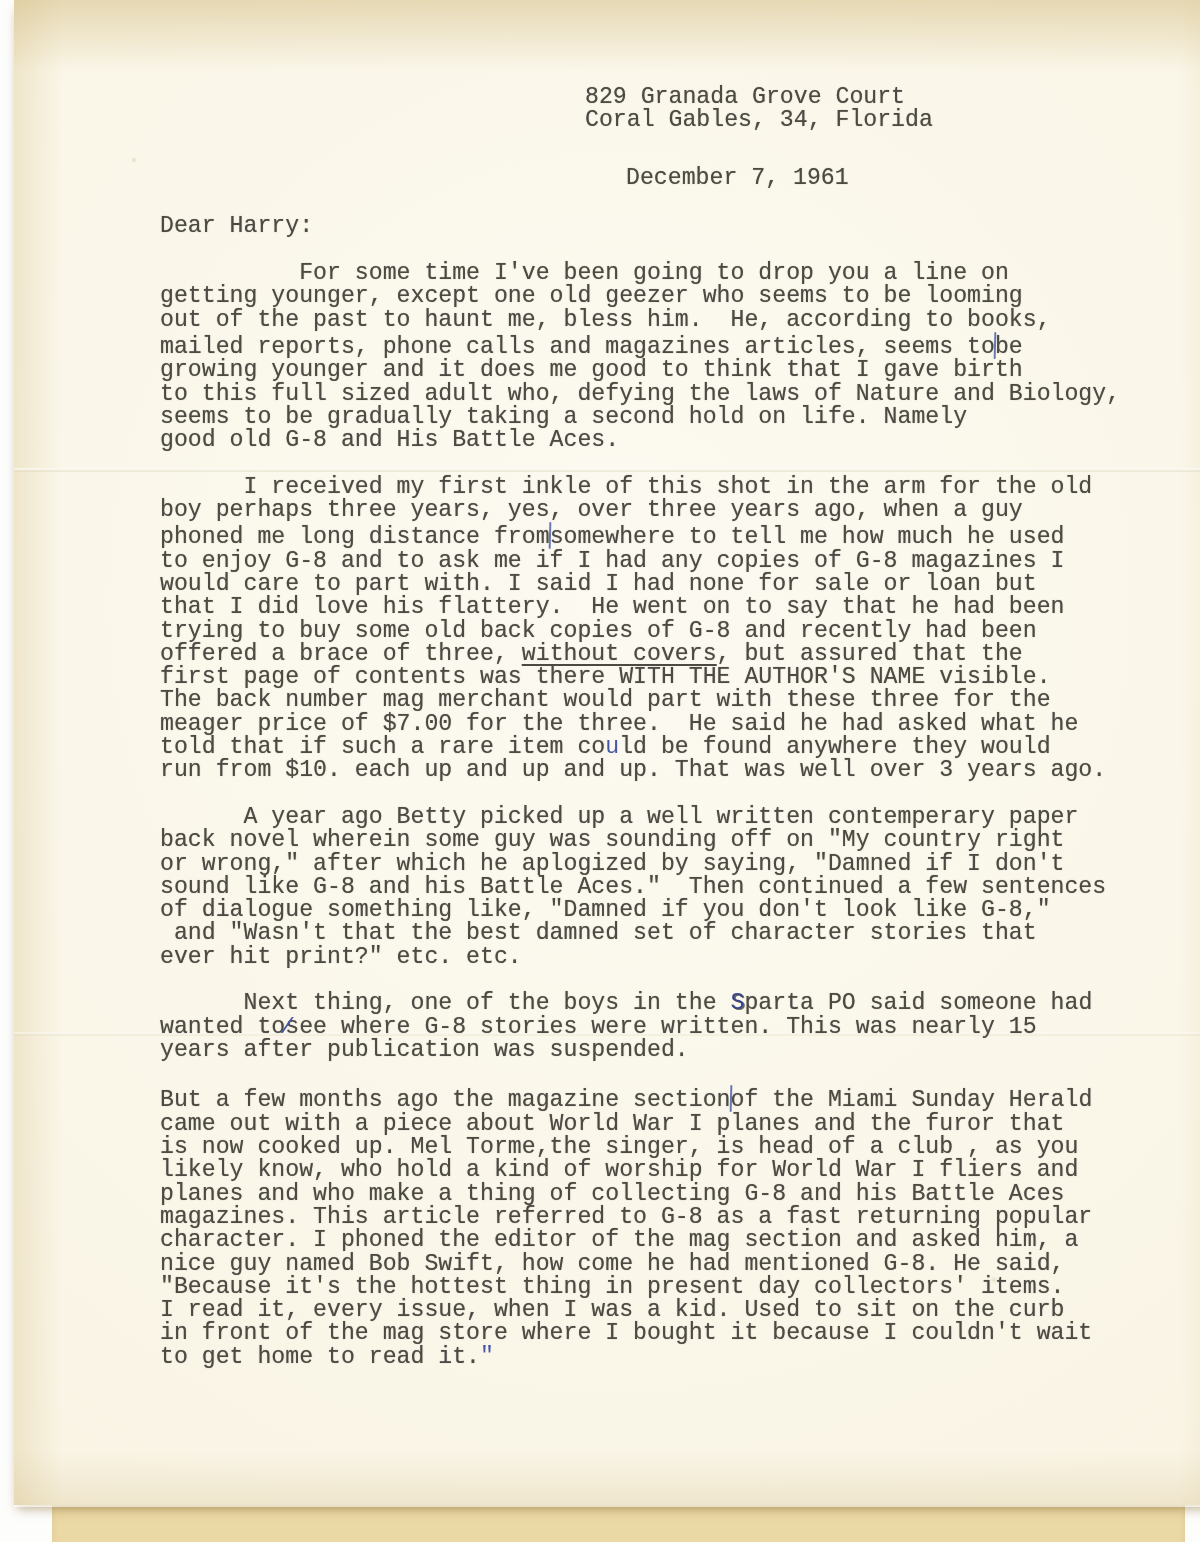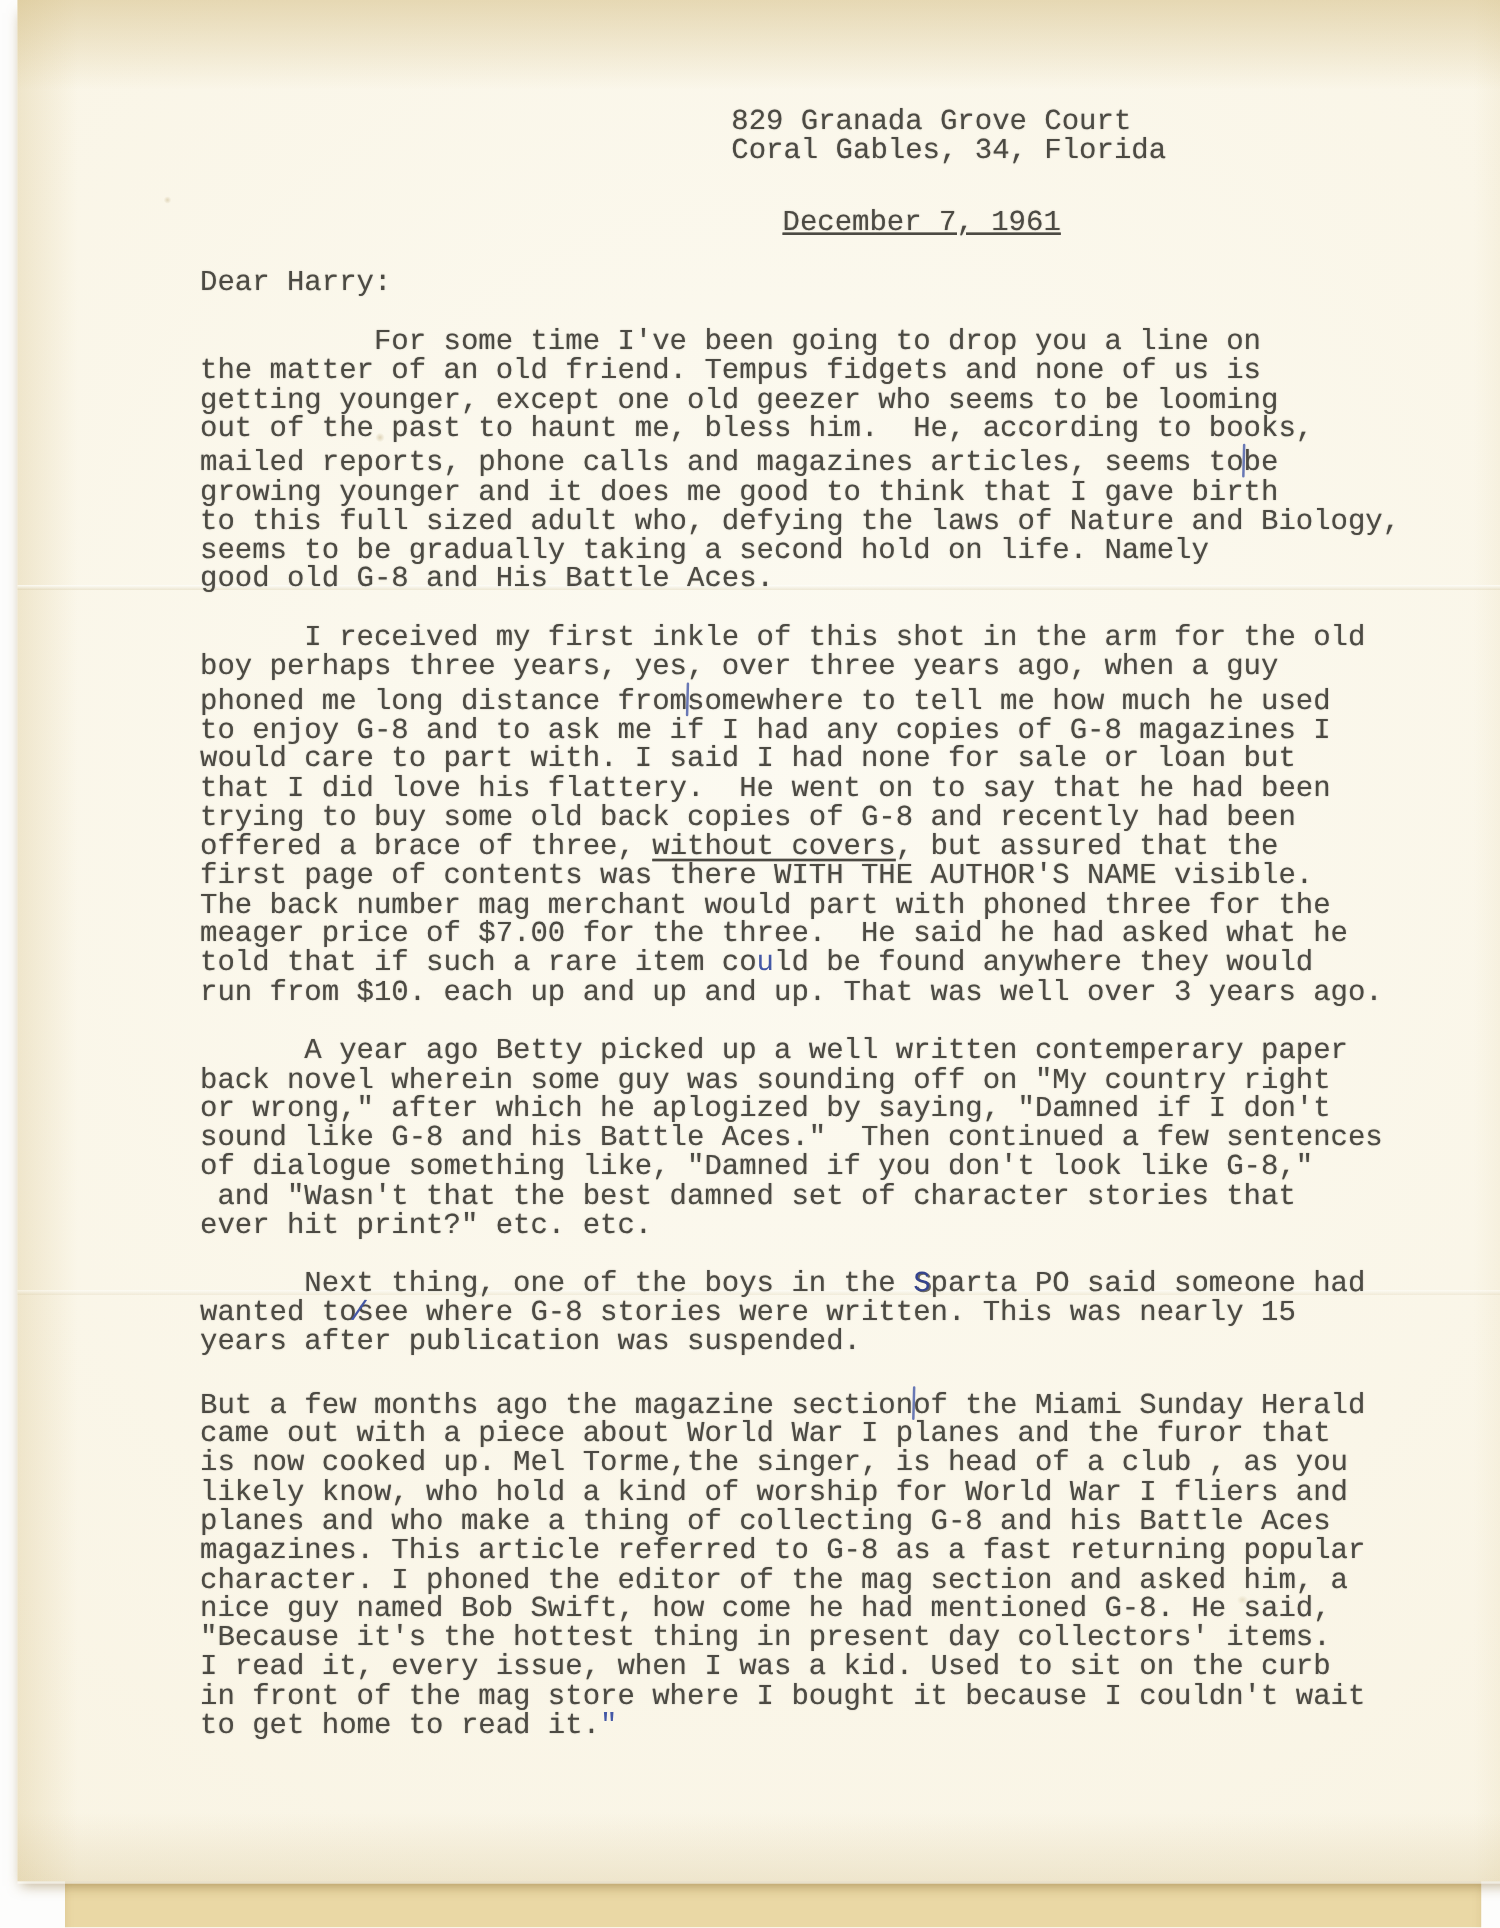--- a/index.html
+++ b/index.html
@@ -48,21 +48,21 @@
     font-size: 23.2px;
     line-height: 23.3px;
     letter-spacing: 0;
     text-shadow: 0 0 1px rgba(77,75,68,0.55);
     filter: blur(0.2px);
   }
   .line { white-space: pre; min-height: 23.3px; }
   .blank { height: 23.3px; }
 
   .header-block { margin-left: 425px; }
-  .date-line { margin-top: 11px; text-indent: 41px; text-decoration: underline; }
+  .date-line { margin-top: 11px; text-indent: 41px; }
   .salutation-line { margin-top: 2px; }
 
   .paragraph { margin: 0 0 23.3px 0; }
 
   .seg-underline { text-decoration: underline; text-underline-offset: 4px; text-decoration-thickness: 2px; }
 
   .pen-blue { color: #4458a6; text-shadow: none; }
   .pen-blueover { color: #35448f; text-shadow: 1.5px 0.5px 0 rgba(80,78,70,0.85); }
   .pen-caret {
     display: inline-block; width: 2px; margin: 0 -1px; height: 27px;
@@ -88,40 +88,39 @@
         <div class="line">Coral Gables, 34, Florida</div>
         <div class="line blank"></div>
         <div class="line date-line">December 7, 1961</div>
       </div>
       <div class="line blank"></div>
       <div class="line salutation-line">Dear Harry:</div>
       <div class="line blank"></div>
       <div id="letter-body">
           <div class="paragraph">
             <div class="line">          For some time I've been going to drop you a line on</div>
-            <div class="line">the matter of an old friend. Tempus fidgets and none of us is</div>
             <div class="line">getting younger, except one old geezer who seems to be looming</div>
             <div class="line">out of the past to haunt me, bless him.  He, according to books,</div>
             <div class="line">mailed reports, phone calls and magazines articles, seems to<span class="pen-caret"></span>be</div>
             <div class="line">growing younger and it does me good to think that I gave birth</div>
             <div class="line">to this full sized adult who, defying the laws of Nature and Biology,</div>
             <div class="line">seems to be gradually taking a second hold on life. Namely</div>
             <div class="line">good old G-8 and His Battle Aces.</div>
           </div>
           <div class="paragraph">
             <div class="line">      I received my first inkle of this shot in the arm for the old</div>
             <div class="line">boy perhaps three years, yes, over three years ago, when a guy</div>
             <div class="line">phoned me long distance from<span class="pen-caret"></span>somewhere to tell me how much he used</div>
             <div class="line">to enjoy G-8 and to ask me if I had any copies of G-8 magazines I</div>
             <div class="line">would care to part with. I said I had none for sale or loan but</div>
             <div class="line">that I did love his flattery.  He went on to say that he had been</div>
             <div class="line">trying to buy some old back copies of G-8 and recently had been</div>
             <div class="line">offered a brace of three, <span class="seg-underline">without covers</span>, but assured that the</div>
             <div class="line">first page of contents was there WITH THE AUTHOR'S NAME visible.</div>
-            <div class="line">The back number mag merchant would part with phoned three for the</div>
+            <div class="line">The back number mag merchant would part with these three for the</div>
             <div class="line">meager price of $7.00 for the three.  He said he had asked what he</div>
             <div class="line">told that if such a rare item co<span class="pen-blue">u</span>ld be found anywhere they would</div>
             <div class="line">run from $10. each up and up and up. That was well over 3 years ago.</div>
           </div>
           <div class="paragraph">
             <div class="line">      A year ago Betty picked up a well written contemperary paper</div>
             <div class="line">back novel wherein some guy was sounding off on "My country right</div>
             <div class="line">or wrong," after which he aplogized by saying, "Damned if I don't</div>
             <div class="line">sound like G-8 and his Battle Aces."  Then continued a few sentences</div>
             <div class="line">of dialogue something like, "Damned if you don't look like G-8,"</div>

